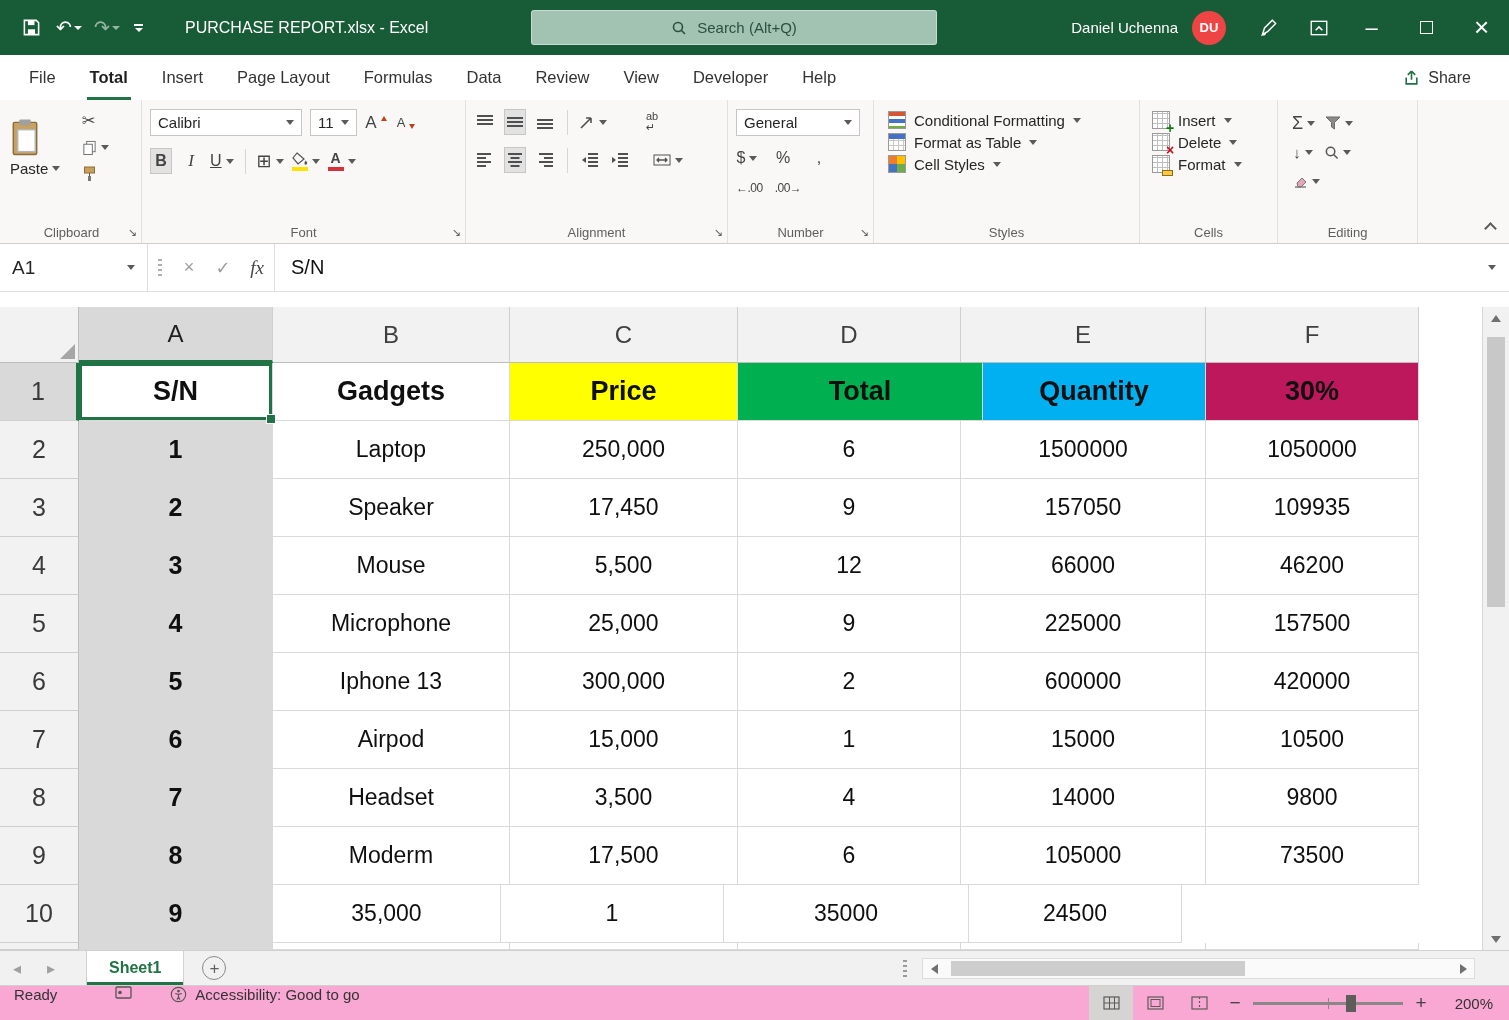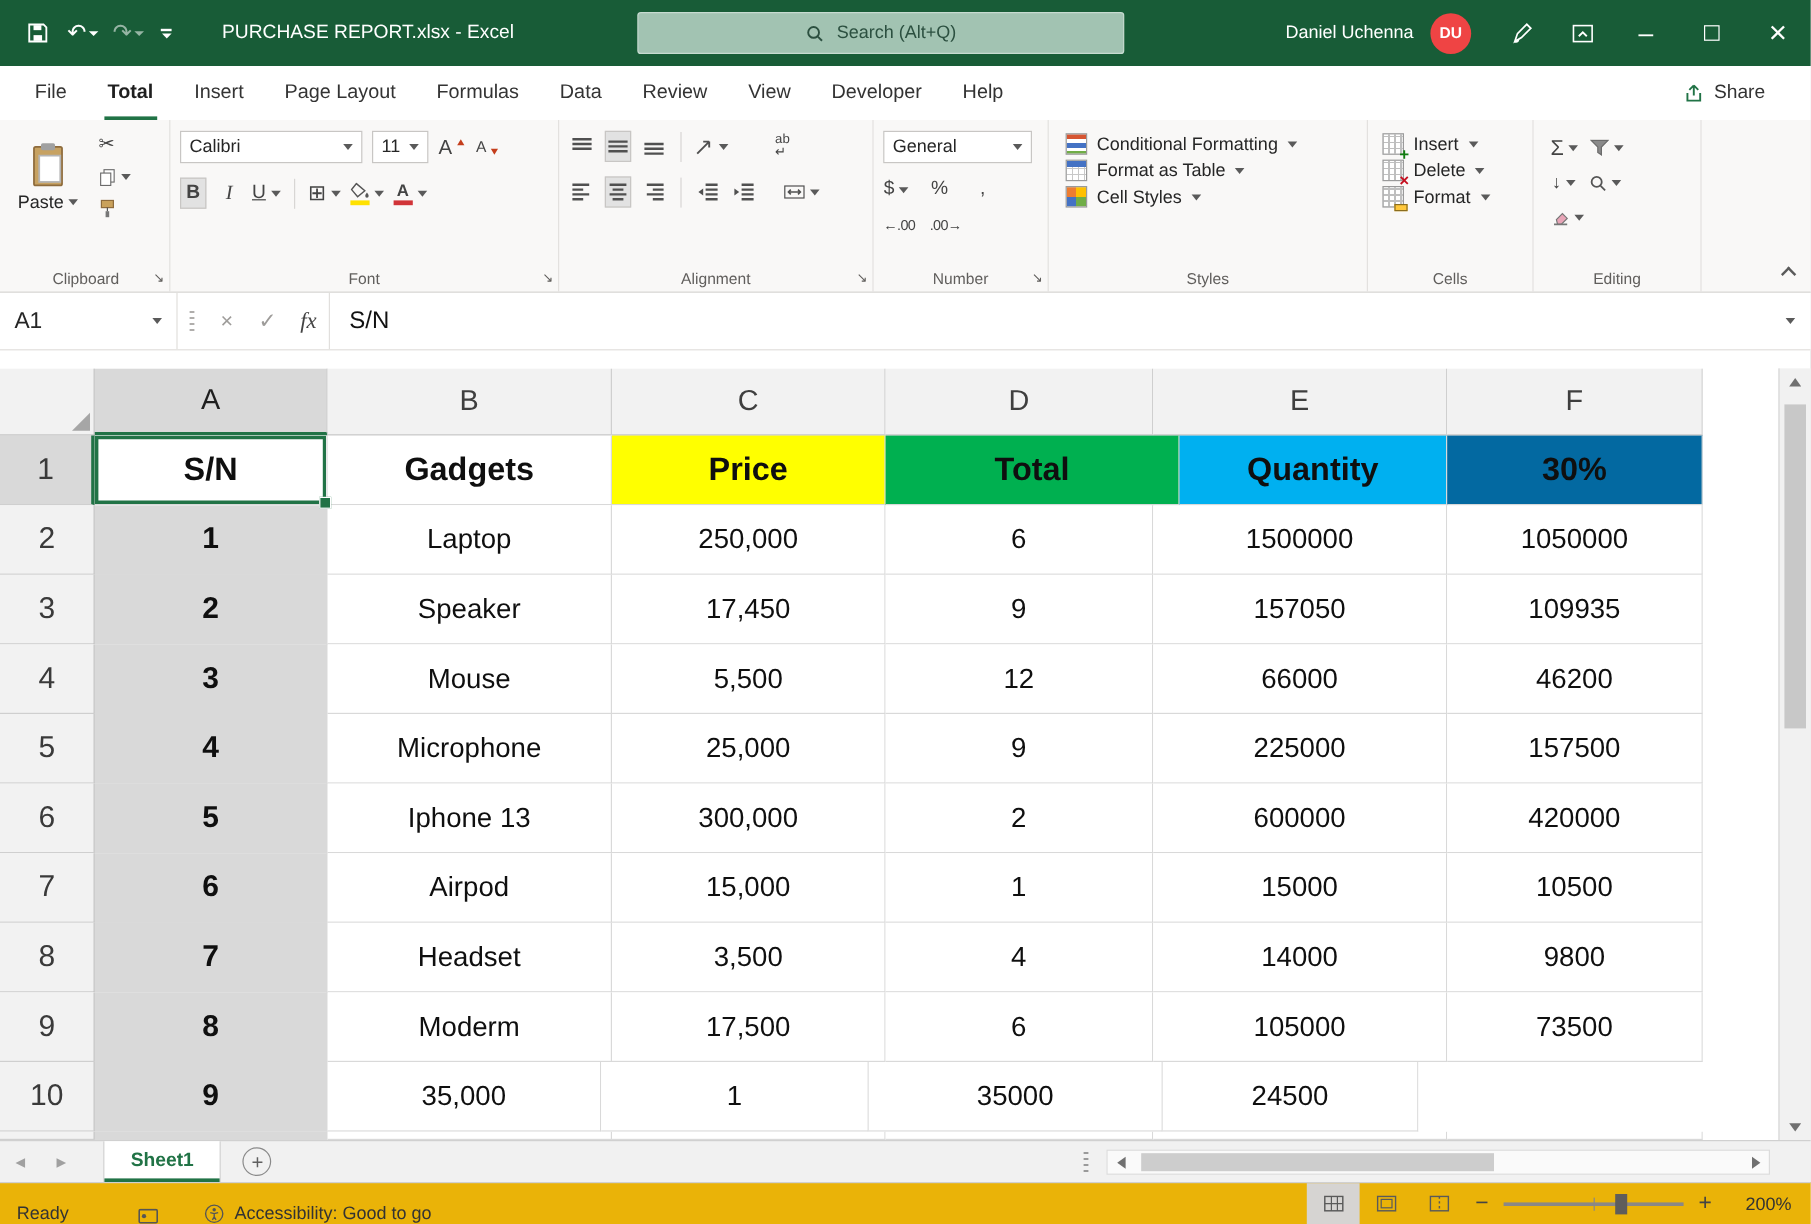--- a/index.html
+++ b/index.html
@@ -52,21 +52,21 @@
   .w150{width:152px}.w46{width:47px}.w124{width:124px}
   .vsep{width:1px;height:25px;background:#D8D6D4;margin:0 3px}
   .stack{display:flex;flex-direction:column;align-items:center;gap:2px;line-height:1}
   .cbar{width:16px;height:4px}
   .ylw{background:#FFE100}.red{background:#D13438}
   .boldL{font-weight:800;font-size:16px}
   .italL{font-style:italic;font-family:"Liberation Serif",serif;font-size:17px}
   .undL{text-decoration:underline;font-size:16px}
   .carup{width:0;height:0;border-left:3.5px solid transparent;border-right:3.5px solid transparent;border-bottom:5px solid #C43E1C;margin-bottom:8px}
   .cardn{width:0;height:0;border-left:3.5px solid transparent;border-right:3.5px solid transparent;border-top:5px solid #C43E1C;margin-bottom:-8px}
-  .paste{display:flex;flex-direction:column;align-items:center;gap:4px;width:60px;margin-top:2px}
+  .paste{display:flex;flex-direction:column;gap:4px;width:60px;margin-top:2px}
   .paste .pl{display:flex;align-items:center;gap:4px;font-size:15px;color:#262626}
   .clipcol{display:flex;flex-direction:column;gap:5px;margin-left:4px;margin-top:2px}
   .clipcol .ib{justify-content:flex-start;height:22px}
   .wrapstack{display:flex;flex-direction:column;align-items:flex-start;line-height:1;font-size:11px;color:#444}
   .decbtn{font-size:12px;letter-spacing:-.5px}
   .srow{display:flex;align-items:center;gap:8px;margin:4px 0;font-size:15px;color:#262626;white-space:nowrap}
   .ic-cond,.ic-table,.ic-styles,.ic-cell{width:18px;height:18px;border:1px solid #9a9a9a;flex:0 0 auto;position:relative}
   .ic-cond{background:linear-gradient(180deg,#D65532 0 4px,#fff 4px 7px,#4472C4 7px 11px,#fff 11px 14px,#70AD47 14px 18px)}
   .ic-table{background:linear-gradient(180deg,#4472C4 0 5px,transparent 5px),
             repeating-linear-gradient(0deg,transparent 0 4px,#C8C8C8 4px 5px),
@@ -105,21 +105,21 @@
   .colhdr{background:#F2F2F2;border-right:1px solid #CFCFCF;border-bottom:1px solid #BDBDBD;font-size:24px;color:#3F3F3F}
   .selhdr{background:#D9D9D9;border-bottom:3px solid #217346;color:#1f1f1f}
   .corner{background:#F2F2F2;border-right:1px solid #BDBDBD;border-bottom:1px solid #BDBDBD}
   .corner::after{content:"";position:absolute;right:3px;bottom:3px;width:0;height:0;
                  border-left:15px solid transparent;border-bottom:15px solid #A6A6A6}
   .rowhdr{background:#F2F2F2;border-right:1px solid #BDBDBD;border-bottom:1px solid #CFCFCF;font-size:25px;color:#3A3A3A}
   .selrowhdr{background:#D9D9D9;border-right:3px solid #217346}
   .dcell{font-size:23px;color:#0F0F0F}
   .hcell{font-weight:700;font-size:27px}
   .sncell{background:#D9D9D9;font-weight:700;font-size:25px}
-  .bgc{background:#FFFF00}.bgd{background:#00B0F0}.bge{background:#00B050}.bgf{background:#0369a1}
+  .bgc{background:#FFFF00}.bgd{background:#00B0F0}.bge{background:#00B050}.bgf{background:#be185d}
   .sel{box-shadow:inset 0 0 0 3px #217346;z-index:2}
   .sel::after{content:"";position:absolute;right:-4px;bottom:-4px;width:8px;height:8px;background:#217346;border:1px solid #fff;z-index:3}
 
   
   .vscroll{position:absolute;right:0;top:307px;width:27px;height:643px;background:#F1F1F1;border-left:1px solid #D6D6D6}
   .varrow{position:absolute;left:0;width:100%;height:22px;display:flex;align-items:center;justify-content:center}
   .tri-up{width:0;height:0;border-left:5px solid transparent;border-right:5px solid transparent;border-bottom:7px solid #707070}
   .tri-dn{width:0;height:0;border-left:5px solid transparent;border-right:5px solid transparent;border-top:7px solid #707070}
   .tri-lf{width:0;height:0;border-top:5px solid transparent;border-bottom:5px solid transparent;border-right:7px solid #707070}
   .tri-rt{width:0;height:0;border-top:5px solid transparent;border-bottom:5px solid transparent;border-left:7px solid #707070}
@@ -137,22 +137,22 @@
             justify-content:center;color:#5F5F5F;font-size:17px;margin-left:18px;line-height:1}
   .splitdots{position:absolute;left:903px;top:9px;width:4px;height:17px;
              background:repeating-linear-gradient(180deg,#9a9a9a 0 2px,transparent 2px 5px)}
   .hscroll{position:absolute;left:922px;right:34px;top:7px;height:21px;background:#FAFAFA;
            border:1px solid #DCDCDC;display:flex;align-items:center}
   .harrow{width:22px;height:100%;display:flex;align-items:center;justify-content:center}
   .htrack{flex:1;height:100%;position:relative}
   .hthumb{position:absolute;left:6px;top:2px;bottom:2px;width:58%;background:#CDCDCD}
 
   
-  .statusbar{position:absolute;left:0;top:985px;width:100%;height:35px;background:#eab308;
-             border-top:1px solid #D0D0D0;display:flex;align-items:flex-end;font-size:15px;color:#333}
+  .statusbar{position:absolute;left:0;top:985px;width:100%;height:35px;background:#f9a8d4;
+             border-top:1px solid #D0D0D0;display:flex;align-items:flex-start;font-size:15px;color:#333}
   .ready{margin-left:14px}
   .macro{margin-left:58px;display:flex;align-items:center}
   .accwrap{margin-left:38px;display:flex;align-items:center;gap:8px}
   .sb-right{margin-left:auto;display:flex;align-items:center}
   .viewbtn{width:44px;height:34px;display:flex;align-items:center;justify-content:center}
   .viewbtn.active{background:#D6D4D2}
   .zoomout,.zoomin{width:28px;text-align:center;font-size:19px;color:#444}
   .ztrack{width:150px;height:3px;background:#8A8886;position:relative;margin:0 4px}
   .ztrack::before{content:"";position:absolute;left:50%;top:-4px;width:1px;height:11px;background:#8A8886}
   .zthumb{position:absolute;left:62%;top:-7px;width:10px;height:17px;background:#5F5D5B}

